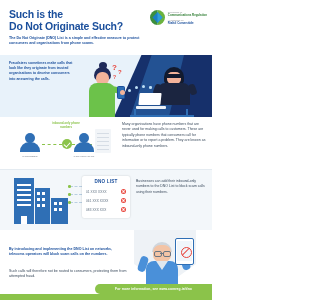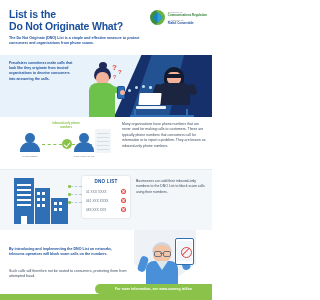--- a/index.html
+++ b/index.html
@@ -189,22 +189,22 @@
   }
   .footer-text{font-size:3.3px;color:#fff;font-weight:bold;letter-spacing:.1px;}
 </style>
 </head>
 <body>
 
 <div class="page">
 
   <div class="header">
     <div class="title">
-      <span>List is the</span>
-      <span class="l2">Do Not Originate What?</span>
+      <span>Such is the</span>
+      <span class="l2">Do Not Originate Such?</span>
     </div>
     <div class="subtitle">The Do Not Originate (DNO) List is a simple and effective measure to protect consumers and organisations from phone scams.</div>
 
     <div class="logo">
       <div class="logo-mark">
         <svg width="17" height="17" viewBox="0 0 34 34">
           <circle cx="17" cy="17" r="16" fill="#ffffff"></circle>
           <path d="M17 2 A15 15 0 0 1 17 32 Z" fill="#6cb33f"></path>
           <path d="M17 2 A15 15 0 0 0 17 32 Z" fill="#3d8f3d"></path>
           <path d="M17 6 L27 17 L17 28 L7 17 Z" fill="#1b7fc4"></path>

